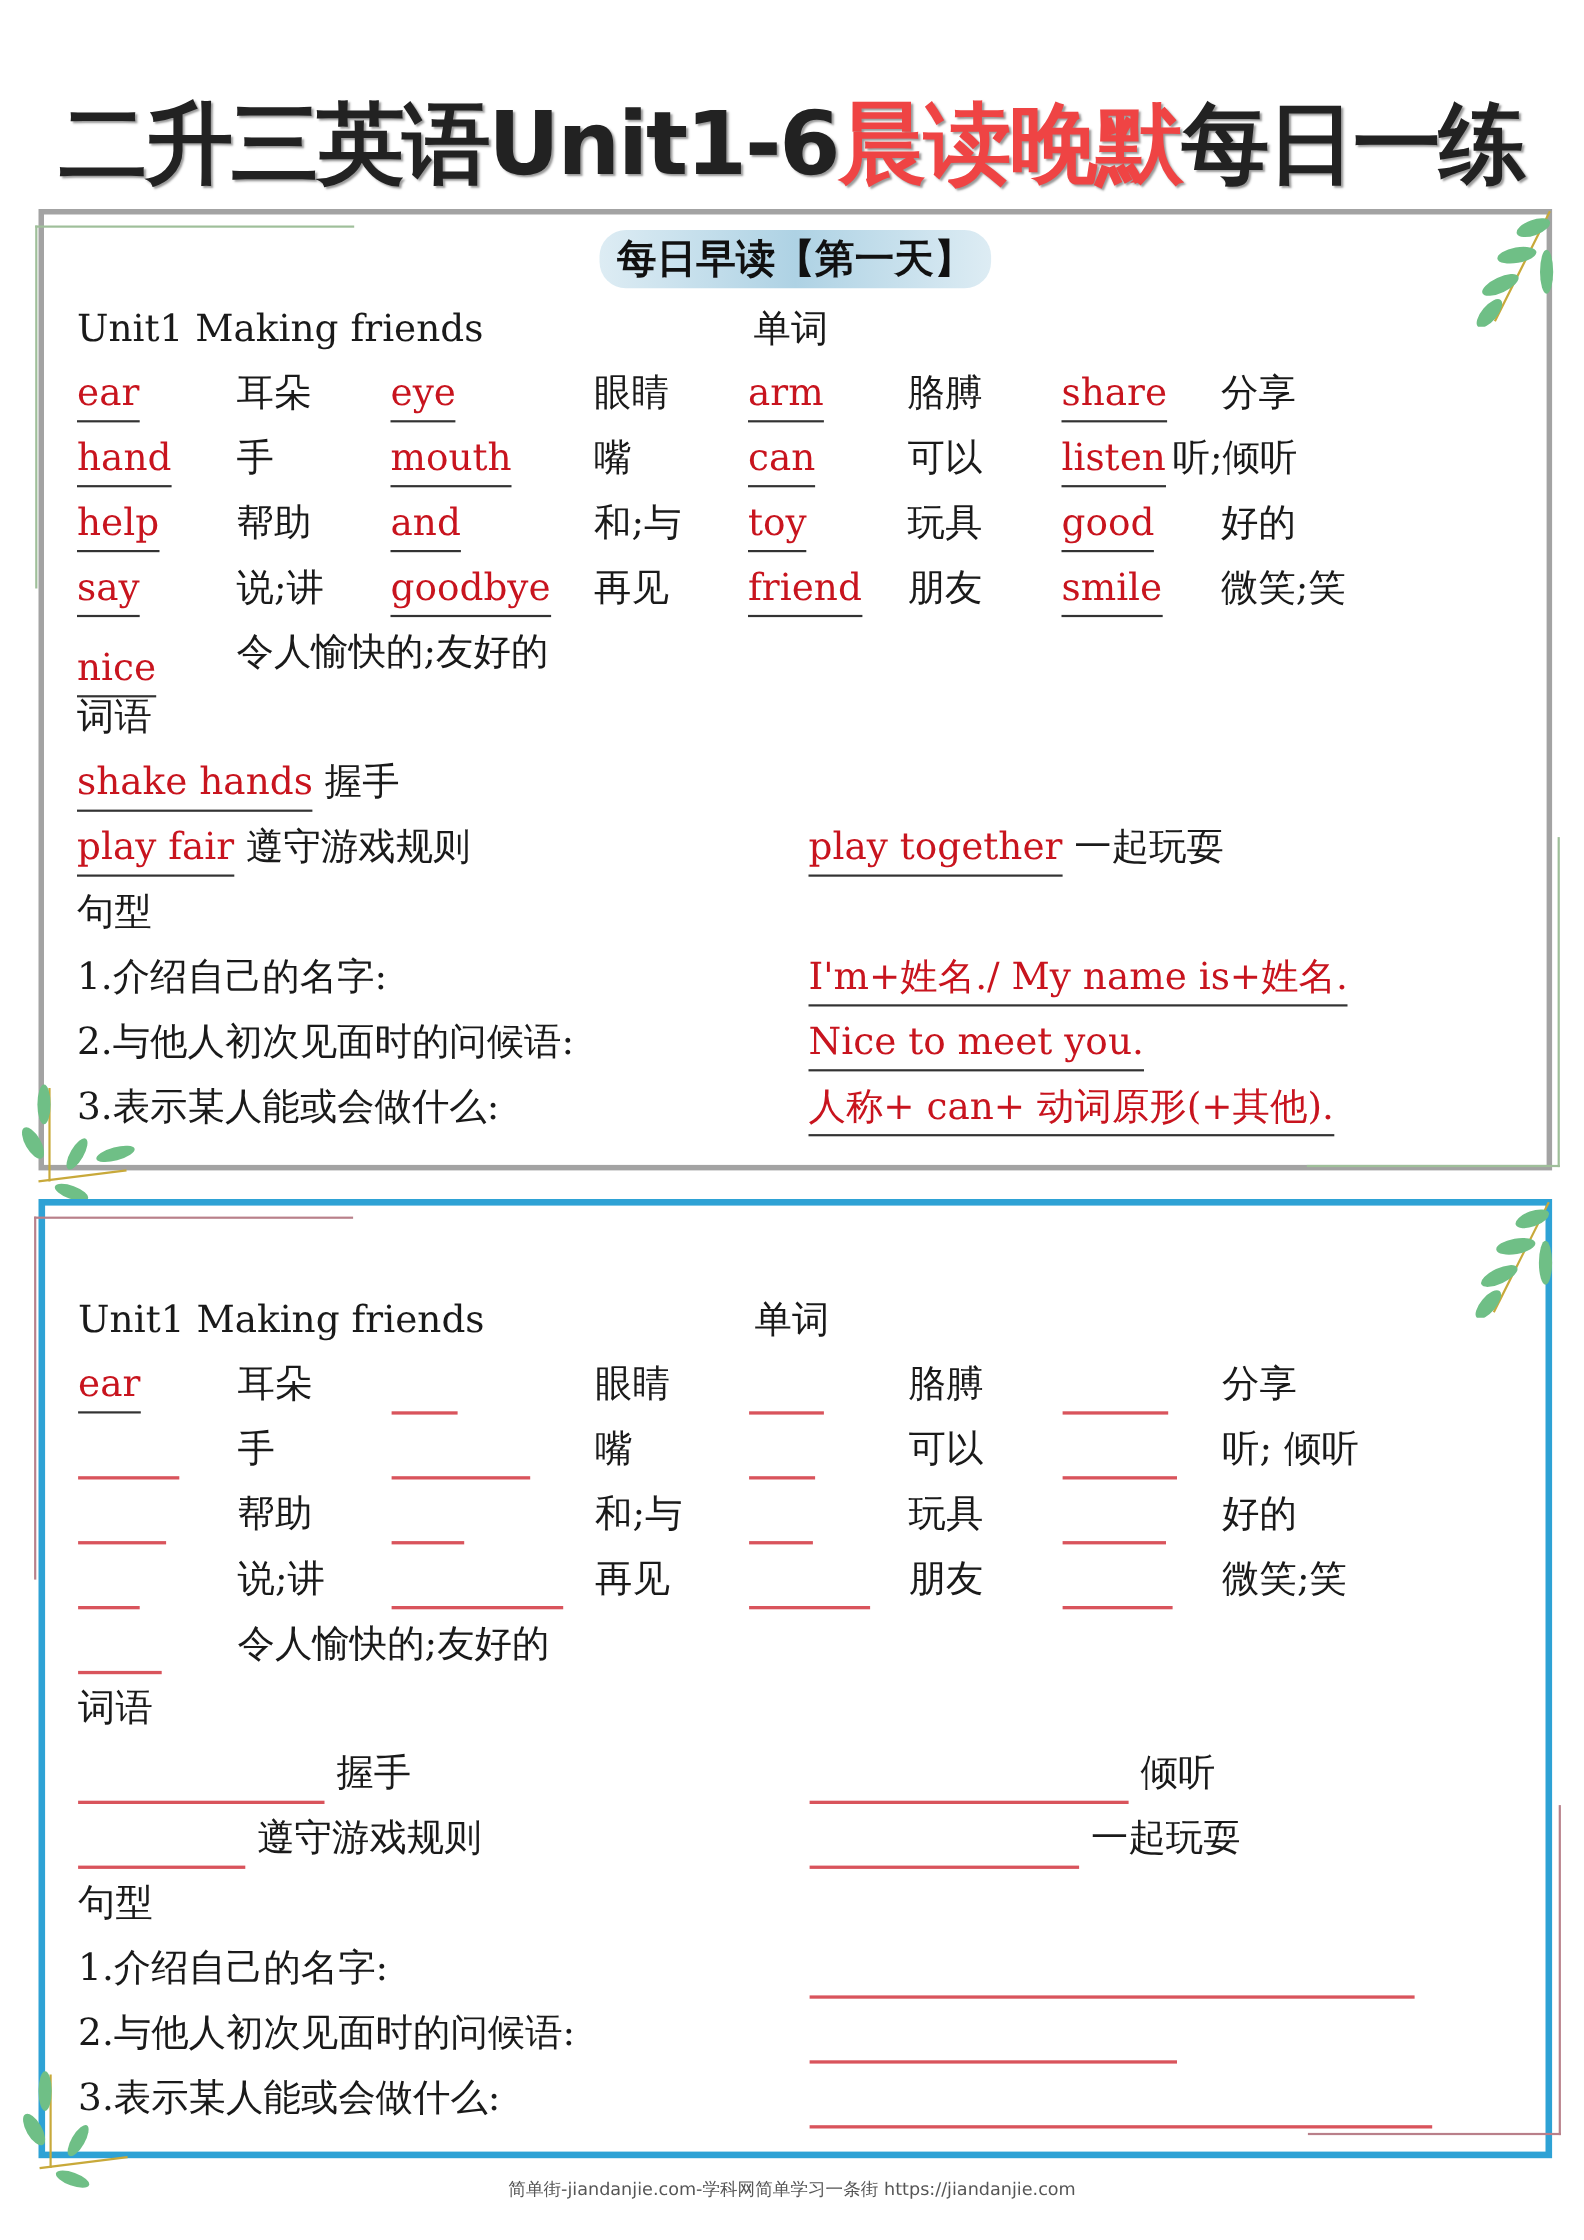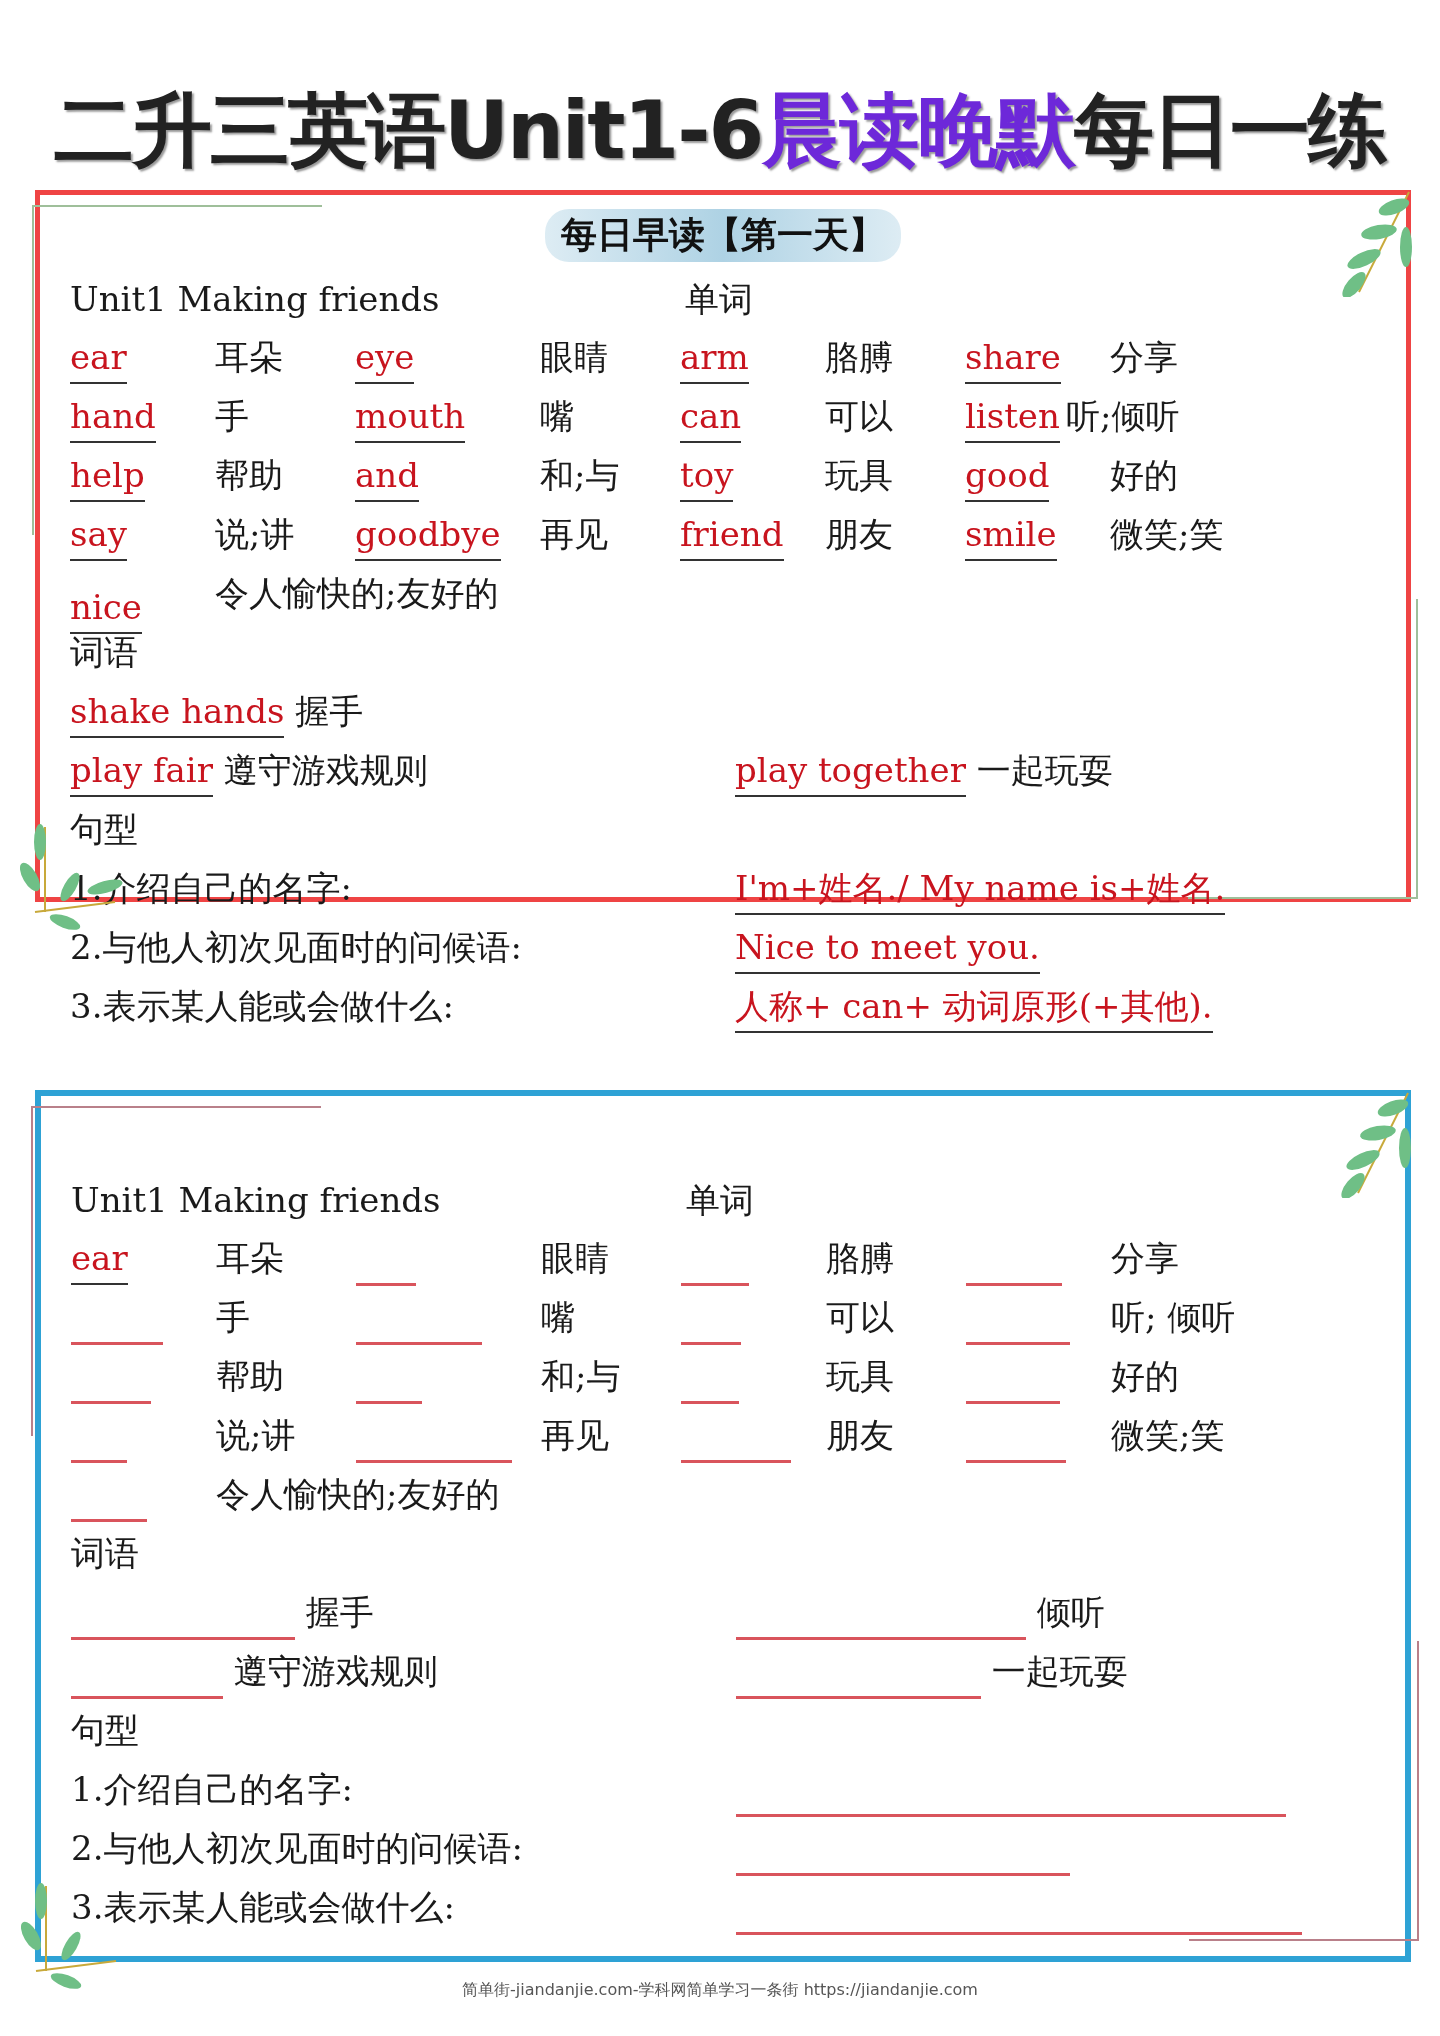--- a/index.html
+++ b/index.html
@@ -1,23 +1,23 @@
 <!DOCTYPE html>
 <html><head>
 <meta charset="utf-8">
 <style>
   html,body{margin:0;padding:0;background:#fff;}
   body{width:1440px;height:2036px;position:relative;overflow:hidden;
        font-family:"DejaVu Serif","Liberation Serif",serif;color:#1a1a1a;}
   .title{position:absolute;left:0;top:78px;width:1440px;text-align:center;
          font-family:"DejaVu Sans","Liberation Sans",sans-serif;font-weight:bold;
          font-size:80px;letter-spacing:-2px;color:#222;text-shadow:2px 2px 2px #999;}
-  .title .red{color:#6d28d9;}
+  .title .red{color:#ef4444;}
   .box{position:absolute;left:35px;width:1376px;box-sizing:border-box;}
-  .box1{top:190px;height:712px;border:5px solid #ef4444;}
+  .box1{top:190px;height:874px;border:5px solid #a3a3a3;}
   .box2{top:1090px;height:872px;border:6px solid #2ea2d5;}
   .innerline{position:absolute;}
   .box1 .l-top{left:-8px;top:10px;width:290px;height:2px;background:#9fbf9a;}
   .box1 .l-left{left:-8px;top:10px;width:2px;height:330px;background:#9fbf9a;}
   .box1 .r-bot{right:-12px;bottom:-2px;width:230px;height:2px;background:#9fbf9a;}
   .box1 .r-right{right:-12px;bottom:-2px;width:2px;height:300px;background:#9fbf9a;}
   .box2 .l-top{left:-10px;top:10px;width:290px;height:2px;background:#b9808a;}
   .box2 .l-left{left:-10px;top:10px;width:2px;height:330px;background:#b9808a;}
   .box2 .r-bot{right:-14px;bottom:15px;width:230px;height:2px;background:#b9808a;}
   .box2 .r-right{right:-14px;bottom:15px;width:2px;height:300px;background:#b9808a;}

